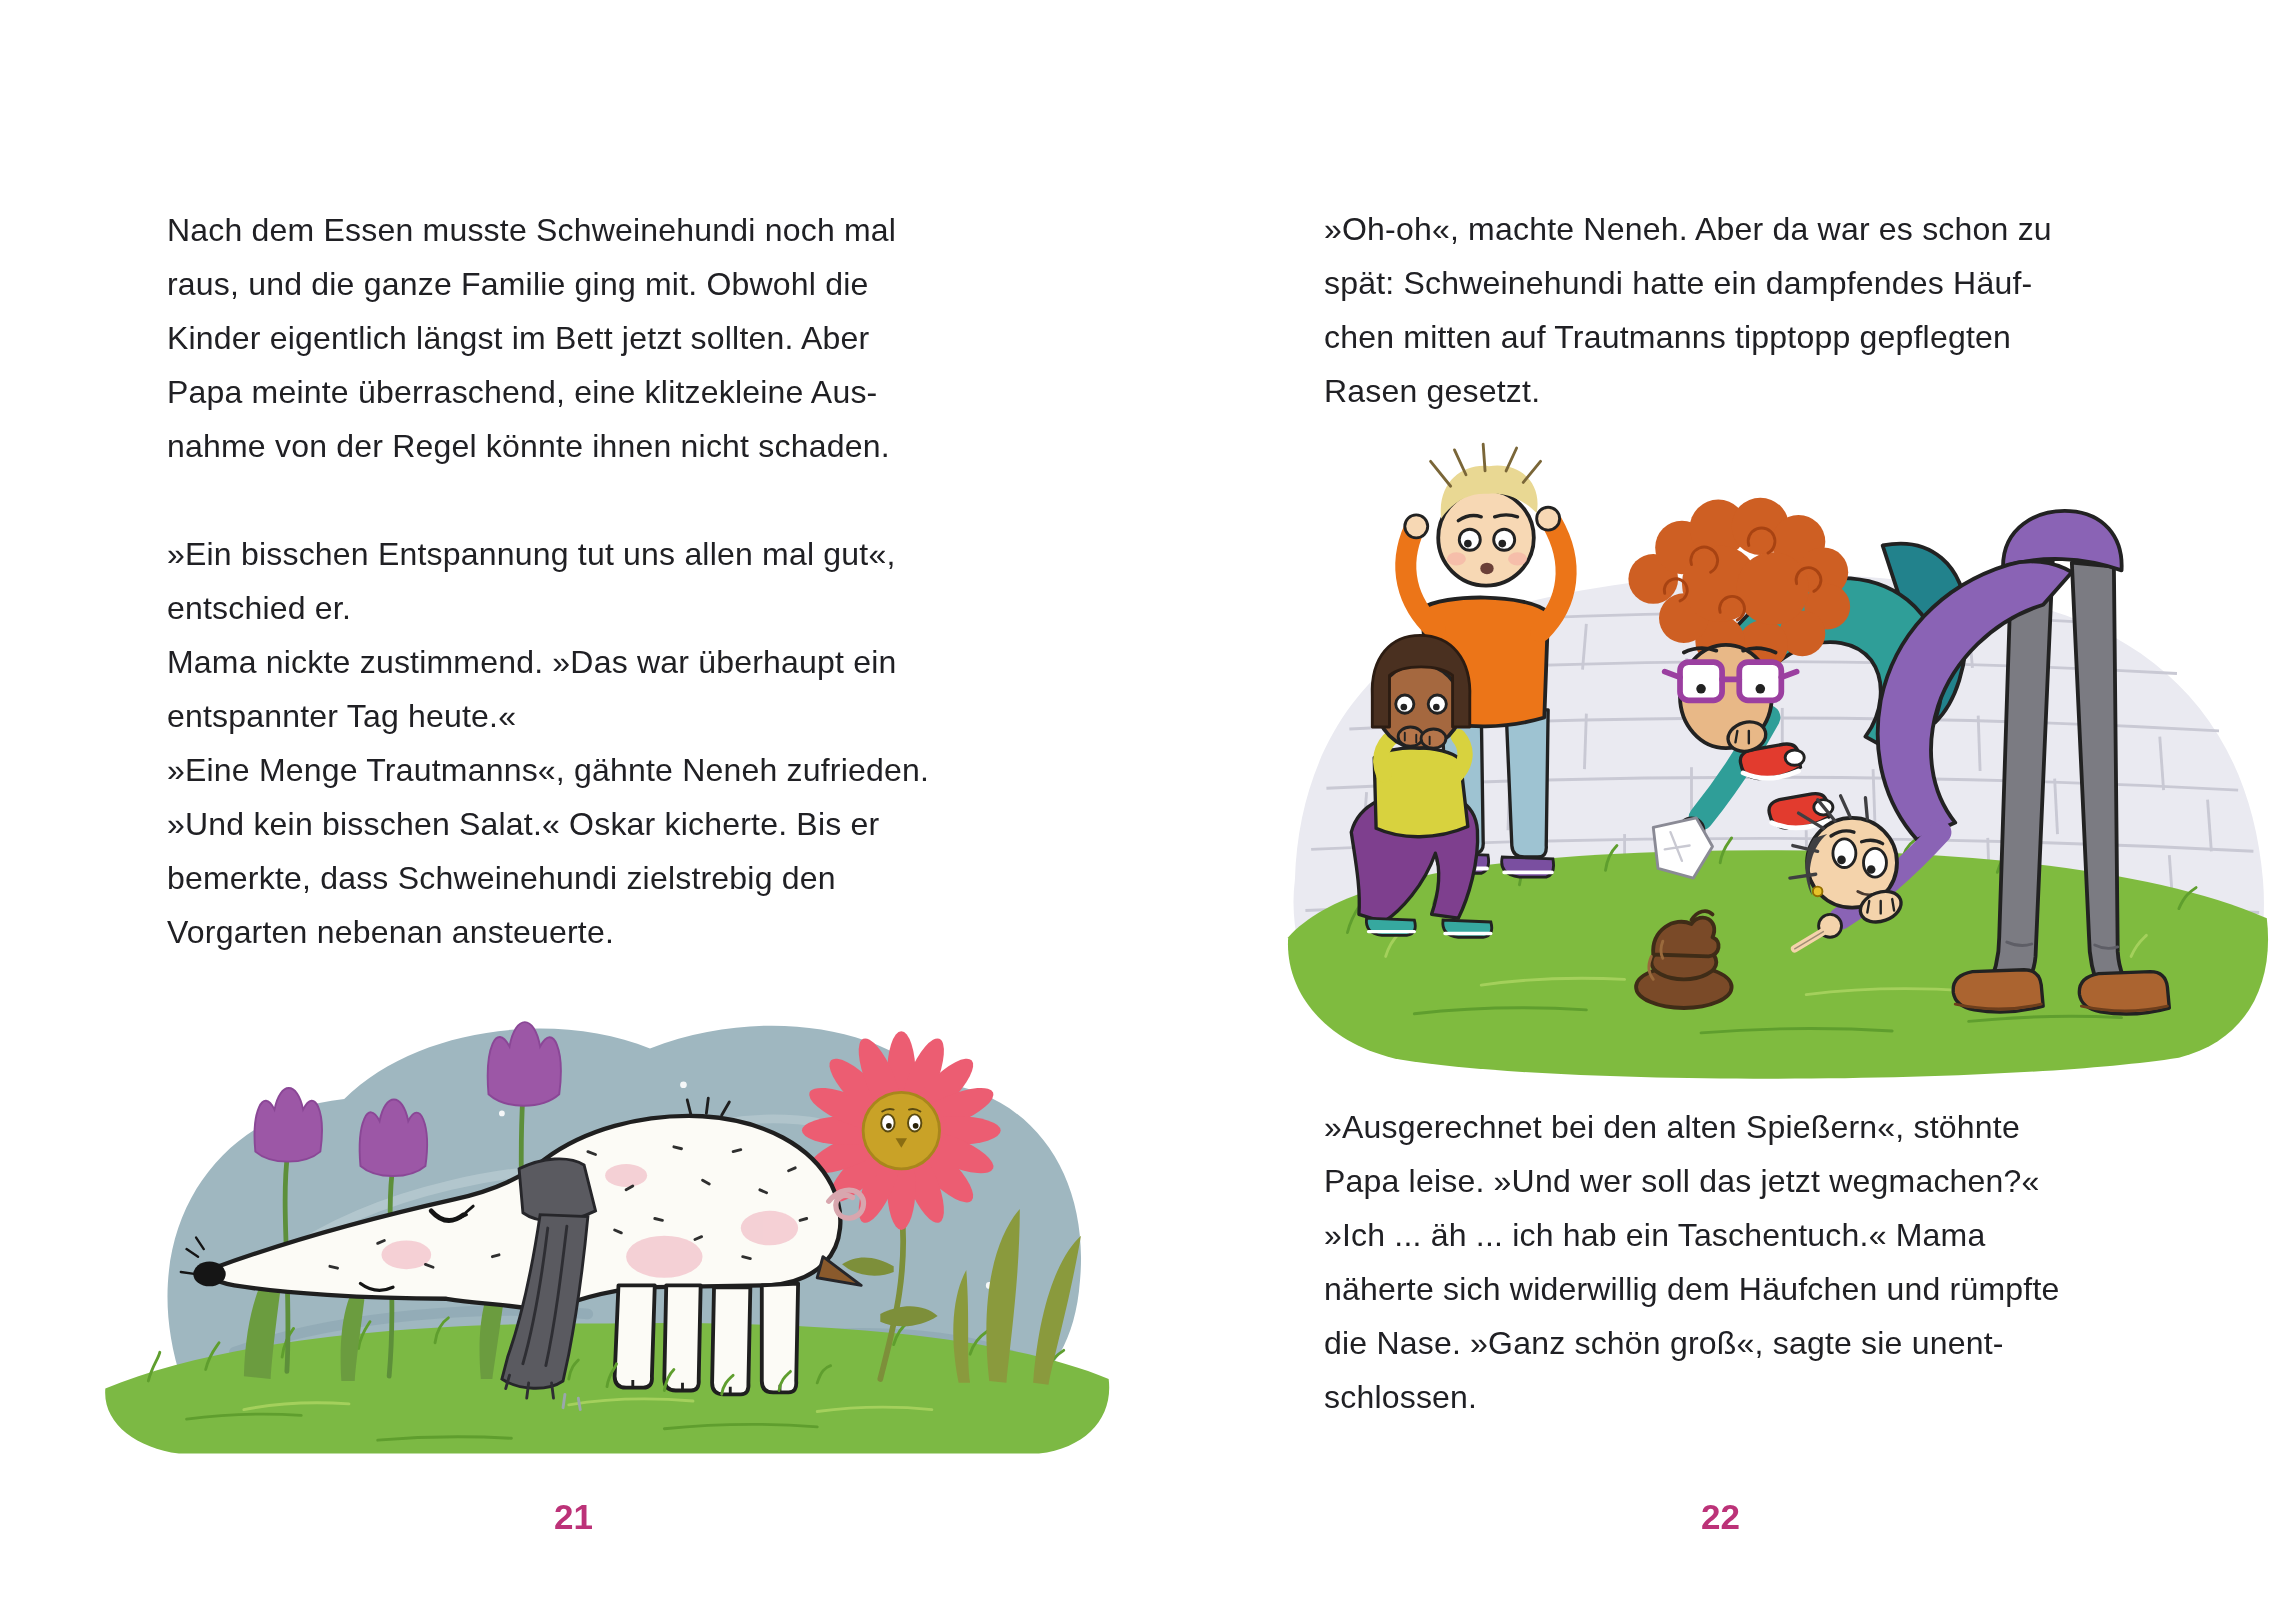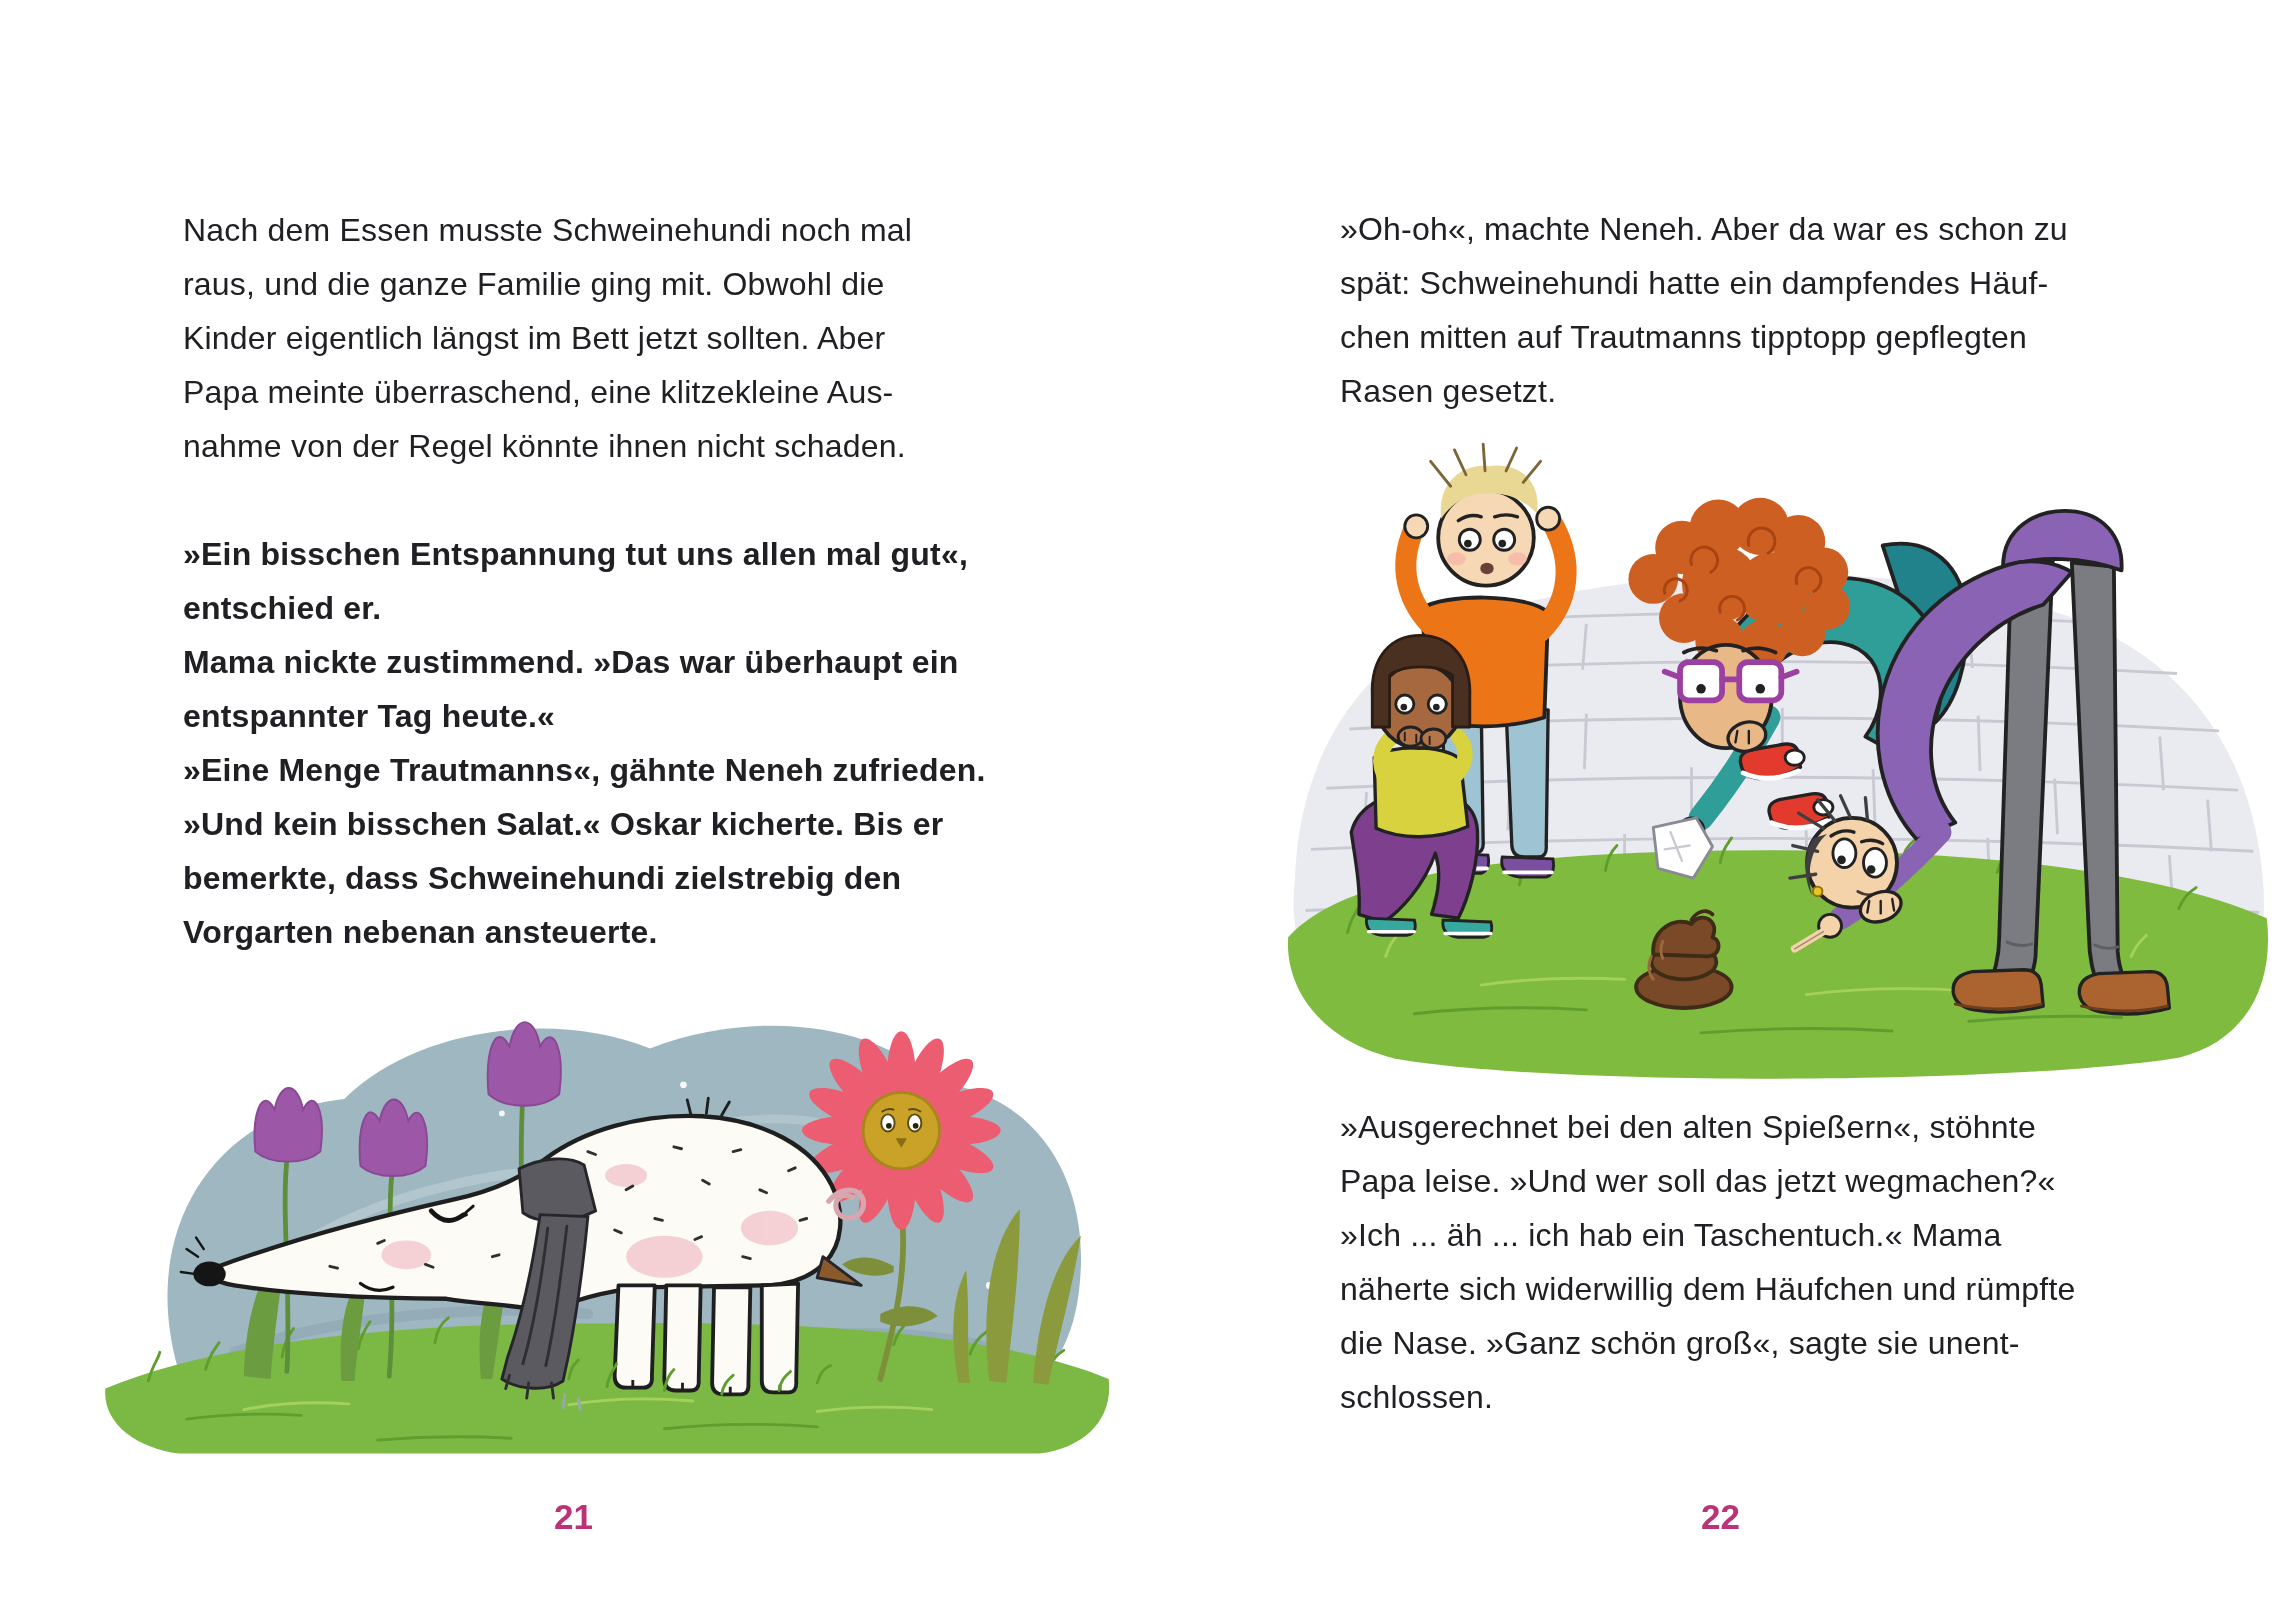--- a/index.html
+++ b/index.html
@@ -15,27 +15,27 @@
   #left-page { left:0; }
   #right-page { left:1147px; }
 
   .textblock {
     position:absolute;
     font-size:32px;
     line-height:54px;
     letter-spacing:0.2px;
     color:#202024;
   }
-  .textblock .line { white-space:pre;margin-left:16px; }
+  .textblock .line { white-space:pre; }
 
   #left-text   { left:167px;  top:203px; }
   #right-text-1{ left:177px;  top:202px; }   
   #right-text-2{ left:177px;  top:1100px; }
 
-  .para-gap { margin-top:54px;font-weight:bold; }
+  .para-gap { margin-top:54px; }
 
   .page-num {
     position:absolute;
     top:1497px; left:0;
     width:1147px;
     text-align:center;
     font-size:35px;
     font-weight:bold;
     color:#bc3278;
   }

